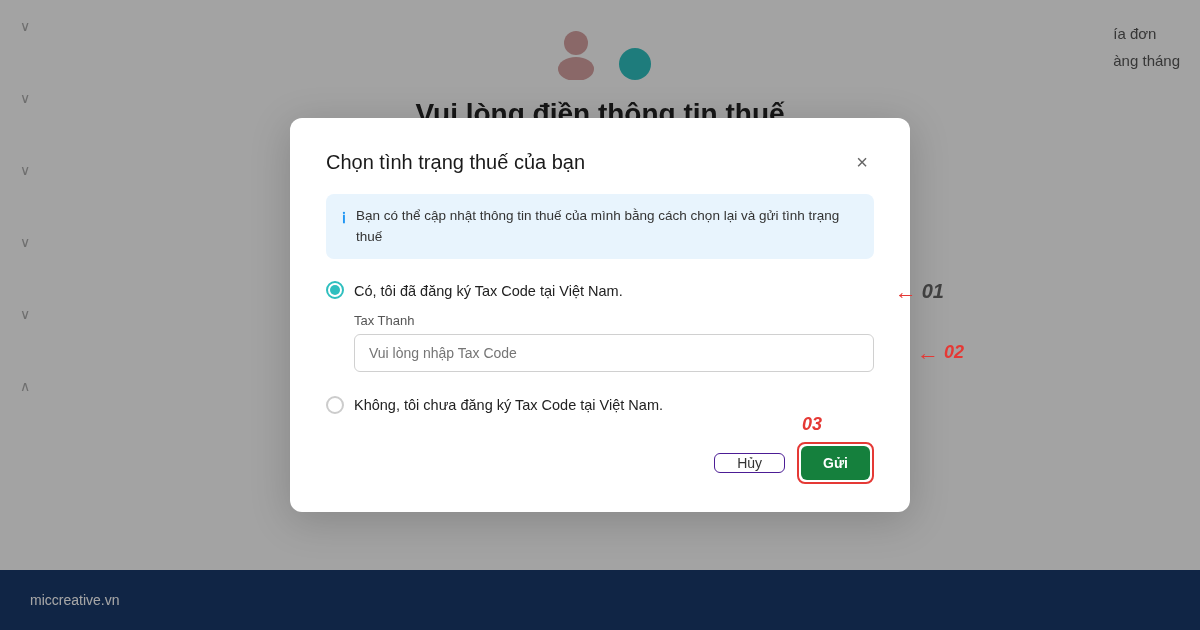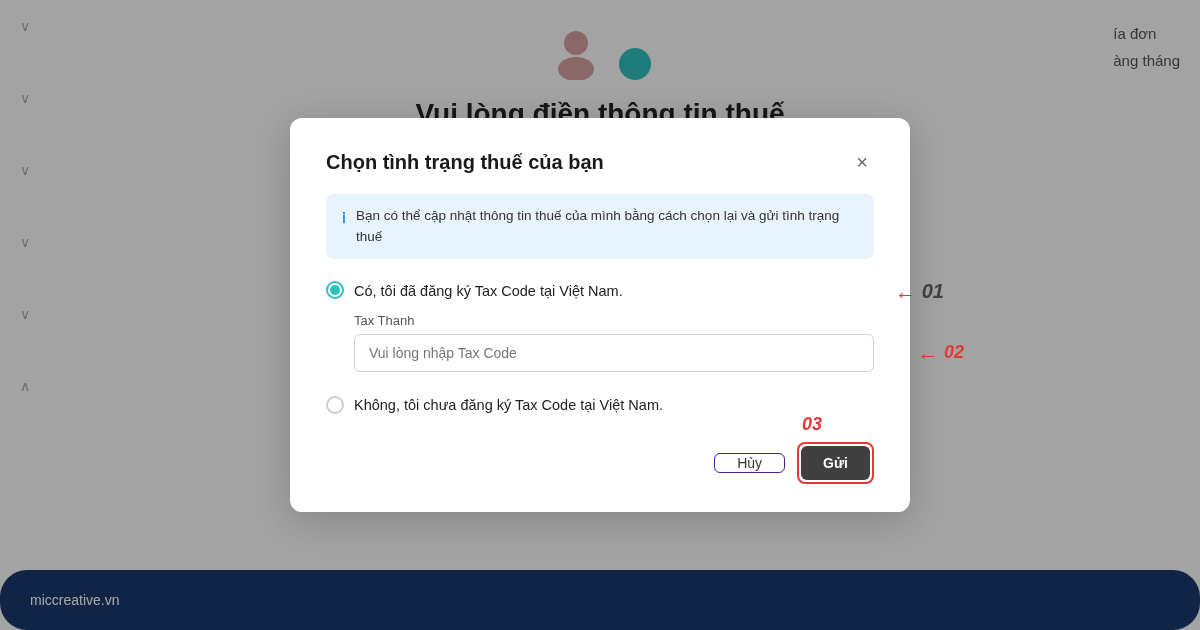--- a/index.html
+++ b/index.html
@@ -100,21 +100,21 @@
 
     .modal-header {
       display: flex;
       align-items: center;
       justify-content: space-between;
       margin-bottom: 20px;
     }
 
     .modal-title {
       font-size: 20px;
-      font-weight: 700;
+      font-weight: 400;
       color: #1a1a1a;
     }
 
     .modal-close {
       background: none;
       border: none;
       font-size: 20px;
       color: #666;
       cursor: pointer;
       line-height: 1;
@@ -232,21 +232,21 @@
       background: #fff;
       border: 1px solid #4c1d95;
       border-radius: 6px;
       padding: 1px 22px;
       font-size: 14px;
       color: #333;
       cursor: pointer;
     }
 
     .btn-submit {
-      background: #404040;
+      background: #15803d;
       border: none;
       border-radius: 6px;
       padding: 9px 22px;
       font-size: 14px;
       color: #fff;
       cursor: pointer;
       font-weight: 600;
     }
 
     .submit-border-box {
@@ -262,21 +262,20 @@
       bottom: 0;
       left: 0;
       right: 0;
       height: 60px;
       background: #1a3a6b;
       display: flex;
       align-items: center;
       justify-content: space-between;
       padding: 0 30px;
       z-index: 5;
-      border-radius: 27px;
     }
 
     .footer-url {
       color: #fff;
       font-size: 14px;
       font-weight: 500;
     }
 
     .footer-brand {
       display: flex;

